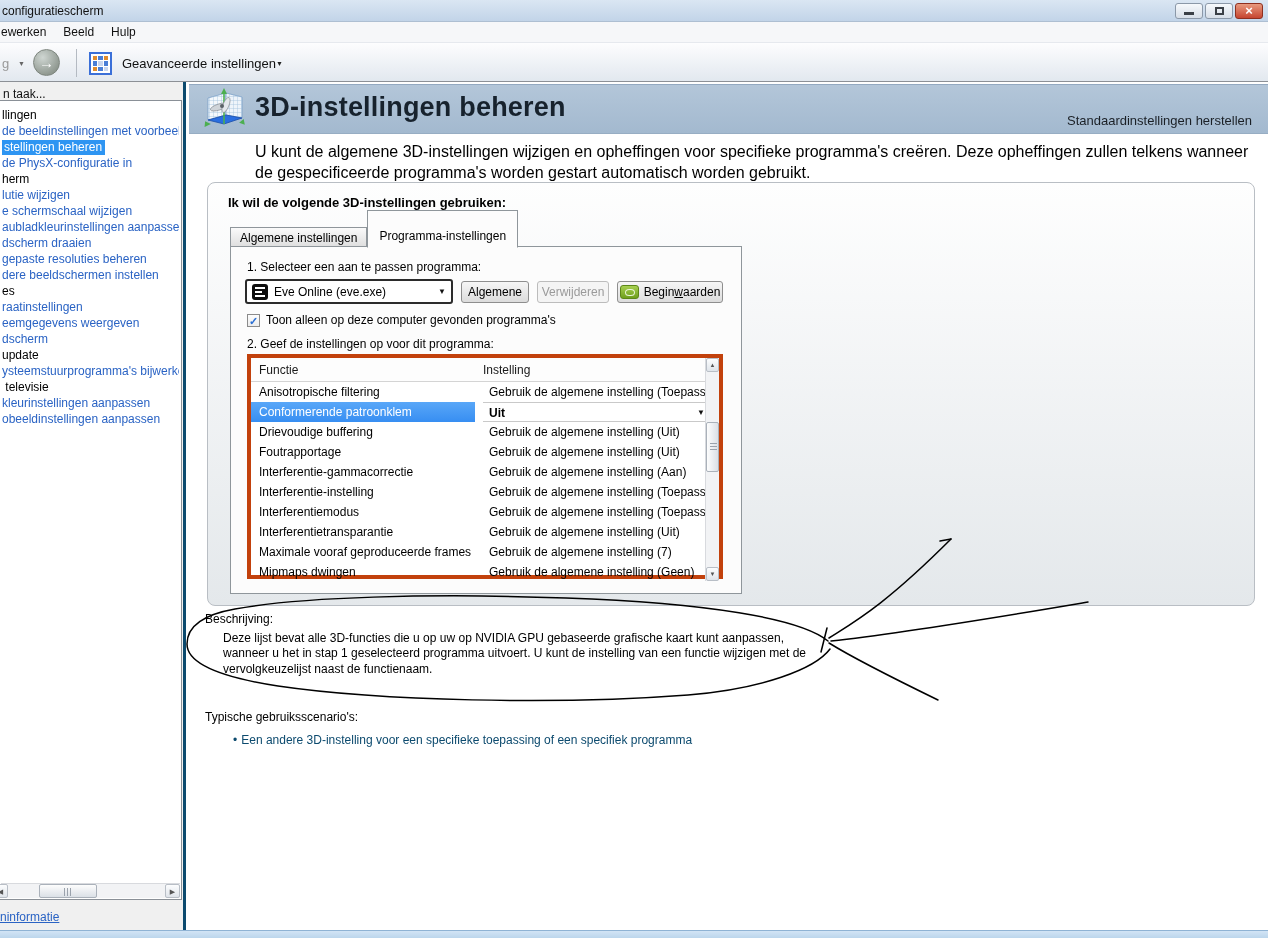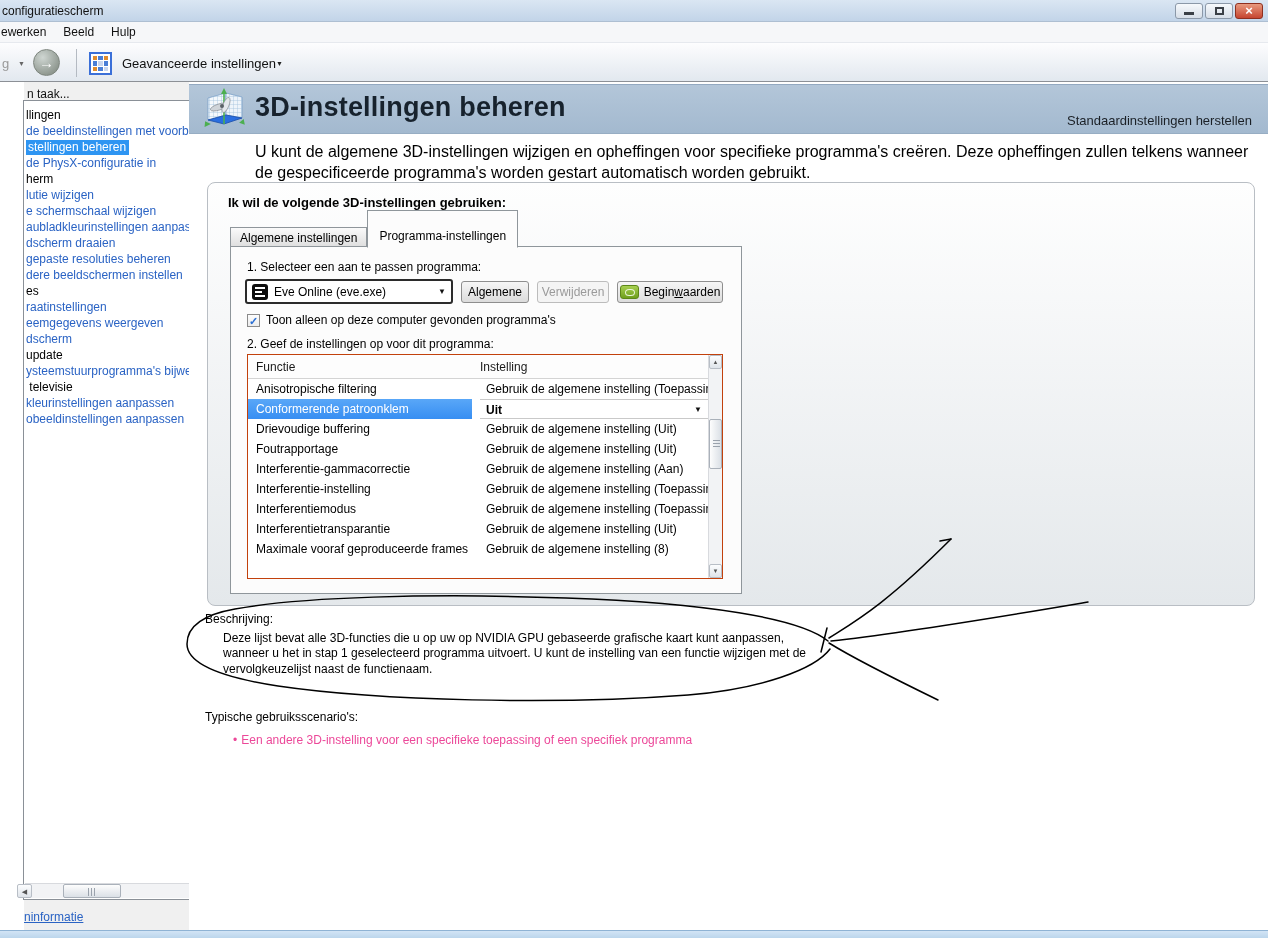--- a/index.html
+++ b/index.html
@@ -30,21 +30,21 @@
     background:radial-gradient(circle at 35% 30%, #cfd6d2, #8e978f 75%); border:1px solid #7d857e;
     display:flex; align-items:center; justify-content:center; color:#fff; font-weight:bold; font-size:15px; }
   .tb-sep { position:absolute; left:76px; top:6px; width:1px; height:28px; background:#b4bac2; }
   .grid-icon { position:absolute; left:89px; top:9px; width:23px; height:23px; border:2px solid #3a6fd8; background:#fff;
     display:grid; grid-template-columns:1fr 1fr 1fr; grid-template-rows:1fr 1fr 1fr; gap:1px; padding:2px; }
   .grid-icon i { display:block; }
   .adv-label { position:absolute; left:122px; top:13px; font-size:13px; color:#111; }
   .adv-caret { position:absolute; left:276px; top:17px; font-size:7px; color:#222; }
 
   
-  .sidebar { position:absolute; left:0; top:82px; width:186px; height:848px; background:#f0f0f0; border-right:3px solid #0c4a6e;margin-left:24px; }
+  .sidebar { position:absolute; left:0; top:82px; width:186px; height:848px; background:#f0f0f0; border-right:3px solid #0c4a6e; }
   .tasks-label { position:absolute; left:3px; top:5px; color:#111; font-size:12px; }
   .navbox { position:absolute; left:-1px; top:18px; width:183px; height:800px; background:#fff; border:1px solid #8a9097; }
   .nav-list { position:absolute; left:0; top:6px; right:2px; }
   .nav-item { height:16px; line-height:16px; font-size:12px; white-space:pre; padding-left:2px; overflow:hidden; }
   .nav-item.category { color:#000; }
   .nav-item.link { color:#2a63c4; cursor:pointer; }
   .nav-item.selected span { background:#2e95f2; color:#fff; padding:0 3px 1px 2px; }
   .hscroll { position:absolute; left:1px; right:1px; bottom:1px; height:15px; background:#f2f3f5; border-top:1px solid #d8dade; }
   .hscroll .btn { position:absolute; top:0; width:15px; height:14px; background:linear-gradient(#fcfdfe,#dfe4ea);
     border:1px solid #b8bec6; border-radius:2px; font-size:7px; color:#555; text-align:center; line-height:13px; }
@@ -93,21 +93,21 @@
   .btn-remove { left:306px; width:72px; color:#9a9a9a; background:#f4f4f4; border-color:#bcbcbc; }
   .btn-restore { left:386px; width:106px; display:flex; align-items:center; justify-content:center; gap:5px; }
   .nv-icon { width:19px; height:14px; border-radius:3px; background:linear-gradient(#a7d050,#6f9f1d); border:1px solid #5d8718; position:relative; flex:0 0 auto; }
   .nv-icon i { position:absolute; left:4px; top:3px; width:10px; height:7px; border:1.5px solid #eaf5d8; border-radius:50% / 60%; }
   .btn-restore u { text-decoration:underline; }
 
   .chkrow { position:absolute; left:16px; top:66px; display:flex; align-items:center; gap:6px; }
   .chk { width:13px; height:13px; border:1px solid #8b8b8b; background:linear-gradient(#fdfdfd,#ececec);
     font-size:11px; line-height:12px; text-align:center; color:#2b6fd4; font-weight:bold; }
 
-  .settings-table { position:absolute; left:16px; top:107px; width:476px; height:225px; border:1px solid #c2410c; background:#fff; }
+  .settings-table { position:absolute; left:16px; top:107px; width:476px; height:225px; border:4px solid #c2410c; background:#fff; }
   .th-row { position:absolute; left:0; top:0; width:461px; height:24px; border-bottom:1px solid #d4d4d4; background:#fdfdfd; }
   .th { position:absolute; top:5px; font-size:12px; color:#1a1a1a; }
   .th.c1 { left:8px; } .th.c2 { left:232px; }
   .rows { position:absolute; left:0; top:24px; width:461px; }
   .trow { position:relative; height:20px; line-height:20px; font-size:12px; }
   .cell1 { position:absolute; left:0; top:0; width:224px; height:20px; padding-left:8px; overflow:hidden; white-space:nowrap; }
   .cell2 { position:absolute; left:232px; top:0; right:0; height:20px; overflow:hidden; white-space:nowrap; }
   .trow.sel .cell1 { background:linear-gradient(#59a7f8,#378ef2); color:#fff; }
   .trow.sel .cell2 { font-weight:bold; border:1px solid #c9c9c9; border-left:none; }
   .trow.sel .cell2 .caret { position:absolute; right:6px; top:0; font-size:8px; color:#111; }
@@ -117,21 +117,21 @@
     border:1px solid #b8bec6; border-radius:2px; font-size:6px; color:#555; text-align:center; line-height:13px; }
   .vscroll .btn.up { top:0; } .vscroll .btn.down { bottom:0; }
   .vscroll .thumb { position:absolute; left:0; top:64px; width:13px; height:50px; background:linear-gradient(90deg,#fdfdfd,#dbe0e6);
     border:1px solid #aab1ba; border-radius:2px; }
   .vscroll .thumb i { position:absolute; top:50%; left:3px; transform:translateY(-50%); width:7px; height:8px;
     background:repeating-linear-gradient(#9aa2ac 0 1px,transparent 1px 3px); }
 
   .desc-label { position:absolute; left:16px; top:530px; font-size:12px; color:#000; }
   .desc-text { position:absolute; left:34px; top:549px; width:600px; font-size:12px; line-height:1.28; color:#000; }
   .scen-label { position:absolute; left:16px; top:628px; font-size:12px; color:#000; }
-  .scen-bullet { position:absolute; left:44px; top:651px; font-size:12px; color:#ec4899; }
+  .scen-bullet { position:absolute; left:44px; top:651px; font-size:12px; color:#0c4a6e; }
   .scen-bullet .dot { font-size:12px; margin-right:4px; }
 
   .bottom-strip { position:absolute; left:0; top:930px; width:1268px; height:8px;
     background:linear-gradient(#d2e4f5,#bcd6ec); border-top:1px solid #8fb3d4; }
 
   .annotation { position:absolute; left:0; top:0; width:1268px; height:938px; pointer-events:none; z-index:50; }
 </style>
 </head>
 <body>
 
@@ -312,21 +312,25 @@
             <div class="trow">
               <div class="cell1">Interferentiemodus</div>
               <div class="cell2"><span style="padding-left: 6px;">Gebruik de algemene instelling (Toepassin...</span></div>
             </div>
             <div class="trow">
               <div class="cell1">Interferentietransparantie</div>
               <div class="cell2"><span style="padding-left: 6px;">Gebruik de algemene instelling (Uit)</span></div>
             </div>
             <div class="trow">
               <div class="cell1">Maximale vooraf geproduceerde frames</div>
-              <div class="cell2"><span style="padding-left: 6px;">Gebruik de algemene instelling (8)</span></div>
+              <div class="cell2"><span style="padding-left: 6px;">Gebruik de algemene instelling (7)</span></div>
+            </div>
+            <div class="trow">
+              <div class="cell1">Mipmaps dwingen</div>
+              <div class="cell2"><span style="padding-left: 6px;">Gebruik de algemene instelling (Geen)</span></div>
             </div>
           </div>
         <div class="vscroll">
           <div class="btn up">▲</div>
           <div class="thumb">
               <i></i>
             </div>
           <div class="btn down">▼</div>
         </div>
       </div>

